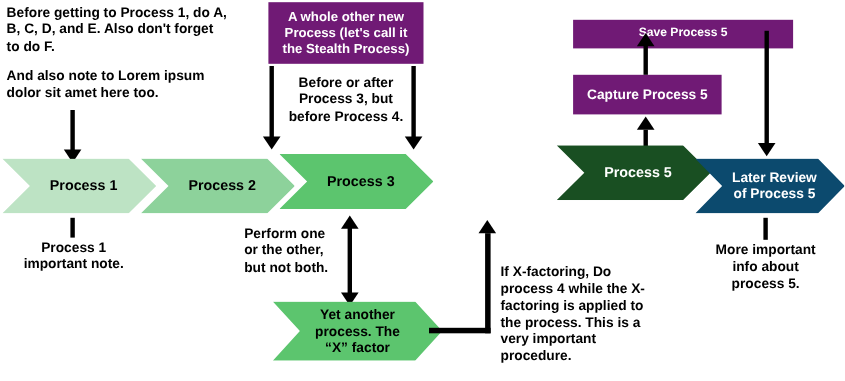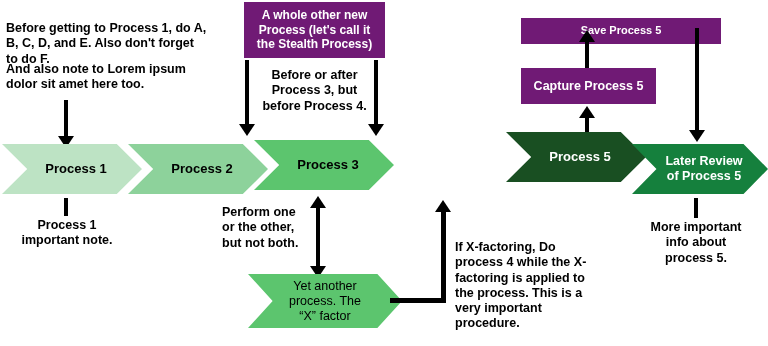--- a/index.html
+++ b/index.html
@@ -52,21 +52,21 @@
     clip-path: polygon(0% 0%, 82% 0%, 100% 50%, 82% 100%, 0% 100%, 18% 50%);
   }
   .chev span { position: relative; left: 4px; }
 
   .chev-flat {
     position: absolute;
     display: flex;
     align-items: center;
     justify-content: center;
     text-align: center;
-    font-weight: normal;
+    font-weight: bold;
     line-height: 1.2;
     white-space: pre-line;
     box-sizing: border-box;
     clip-path: polygon(0% 0%, 84% 0%, 100% 50%, 84% 100%, 0% 100%, 16% 50%);
   }
 
   .vline { position: absolute; background: #000000; }
   .hline { position: absolute; background: #000000; }
   .arrow-down {
     position: absolute;
@@ -81,21 +81,21 @@
     border-left: 8px solid transparent;
     border-right: 8px solid transparent;
     border-bottom: 12px solid #000000;
   }
 </style>
 </head>
 <body>
 
 <div id="canvas">
 
-  <div class="note left" style="left:6px; top:21px; width:215px; font-size:12.5px;">Before getting to Process 1, do A,
+  <div class="note left" style="left:6px; top:4px; width:215px; font-size:12.5px;">Before getting to Process 1, do A,
 B, C, D, and E. Also don't forget
 to do F.</div>
 
   <div class="note left" style="left:6px; top:62px; width:215px; font-size:12.5px;">And also note to Lorem ipsum
 dolor sit amet here too.</div>
 
   <div class="vline" style="left:64px; top:100px; width:4px; height:38px;"></div>
   <div class="arrow-down" style="left:58px; top:136px;"></div>
 
   <div class="orange-box" style="left:244px; top:2px; width:141px; height:56px; font-size:12px;">A whole other new
@@ -135,21 +135,21 @@
 
   <div class="chev" style="left:254px; top:140px; width:140px; height:50px; background:#5cc56e; color:#000000; font-size:13px;">
     <span>Process 3</span>
   </div>
 
 
   <div class="chev" style="left:506px; top:132px; width:140px; height:50px; background:#194f22; color:#ffffff; font-size:13px;">
     <span>Process 5</span>
   </div>
 
-  <div class="chev" style="left:632px; top:144px; width:136px; height:50px; background:#15803d; color:#ffffff; font-size:12.5px;">
+  <div class="chev" style="left:632px; top:144px; width:136px; height:50px; background:#0c4a6e; color:#ffffff; font-size:12.5px;">
     <span>Later Review
 of Process 5</span>
   </div>
 
   <div class="vline" style="left:64px; top:198px; width:4px; height:18px;"></div>
   <div class="note center" style="left:6px; top:218px; width:122px; font-size:12.5px;">Process 1
 important note.</div>
 
   <div class="note left" style="left:222px; top:205px; width:86px; font-size:12.5px;">Perform one
 or the other,

